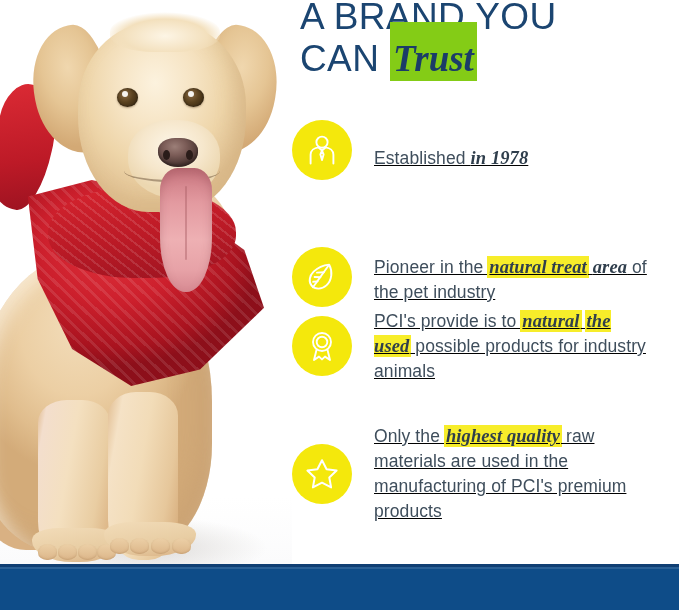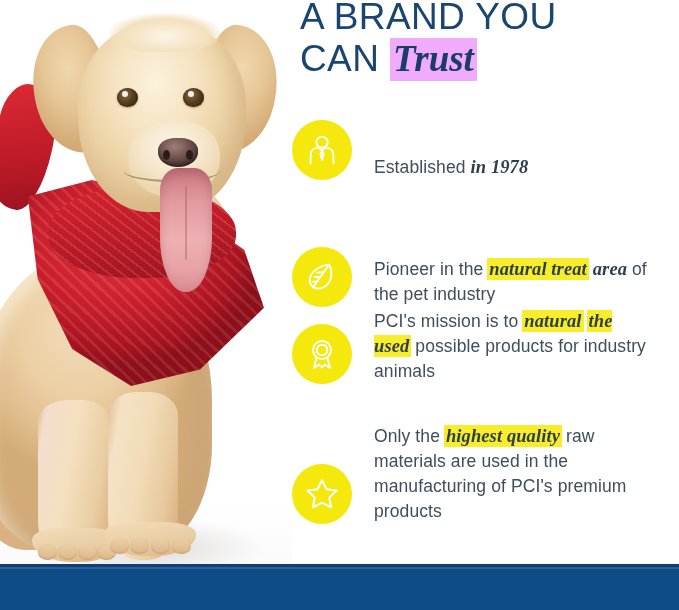--- a/index.html
+++ b/index.html
@@ -295,39 +295,40 @@
     color: #1B4571;
     font-weight: 400;
     white-space: nowrap;
   }
 
   .headline .accent {
     font-family: "Liberation Serif", serif;
     font-style: italic;
     font-weight: 700;
     color: #1B3C68;
-    background: #f0abfc;
-    padding: 0 3px 2px 3px;
+    background: #84cc16;
+    padding: 16px 3px 2px 3px;
     letter-spacing: 0px;
     margin-top: 40px;
   }
 
   .bullets {
     position: absolute;
     left: 0;
     top: 120px;
     width: 387px;
   }
 
   .bullet {
     position: absolute;
     left: 0;
     width: 387px;
     display: flex;
-    align-items: flex-end;
+    align-items: center;
+    text-decoration: underline;
   }
 
   .bullet-1 { top: 0px; }
   .bullet-2 { top: 92px; margin-top: 35px; }
   .bullet-3 { top: 188px; }
   .bullet-4 { top: 304px; }
 
   .icon-badge {
     flex: 0 0 auto;
     width: 60px;
@@ -486,21 +487,21 @@
 
       <div class="bullet bullet-3">
         <span class="icon-badge">
           <svg width="34" height="34" viewBox="0 0 34 34" fill="none" stroke="#FFFFFF" stroke-width="1.9" stroke-linecap="round" stroke-linejoin="round">
             <circle cx="17" cy="13.0" r="9.0"></circle>
             <circle cx="17" cy="13.0" r="5.3"></circle>
             <path d="M11.6 20.6 L9.0 31.0 L14.0 27.6 L17 30.4 L20.0 27.6 L25.0 31.0 L22.4 20.6"></path>
           </svg>
         </span>
         <div class="bullet-text">
-          <span>PCI's mission is to </span><span class="em hl">natural</span><span> </span><span class="em hl">the used</span><span> possible products for industry animals</span>
+          <span>PCI's provide is to </span><span class="em hl">natural</span><span> </span><span class="em hl">the used</span><span> possible products for industry animals</span>
         </div>
       </div>
 
       <div class="bullet bullet-4">
         <span class="icon-badge">
           <svg width="36" height="36" viewBox="0 0 36 36" fill="none" stroke="#FFFFFF" stroke-width="2.0" stroke-linecap="round" stroke-linejoin="round">
             <path d="M18 4.2 L22.6 13.2 L32.6 14.6 L25.3 21.5 L27.1 31.4 L18 26.7 L8.9 31.4 L10.7 21.5 L3.4 14.6 L13.4 13.2 Z"></path>
           </svg>
         </span>
         <div class="bullet-text">

